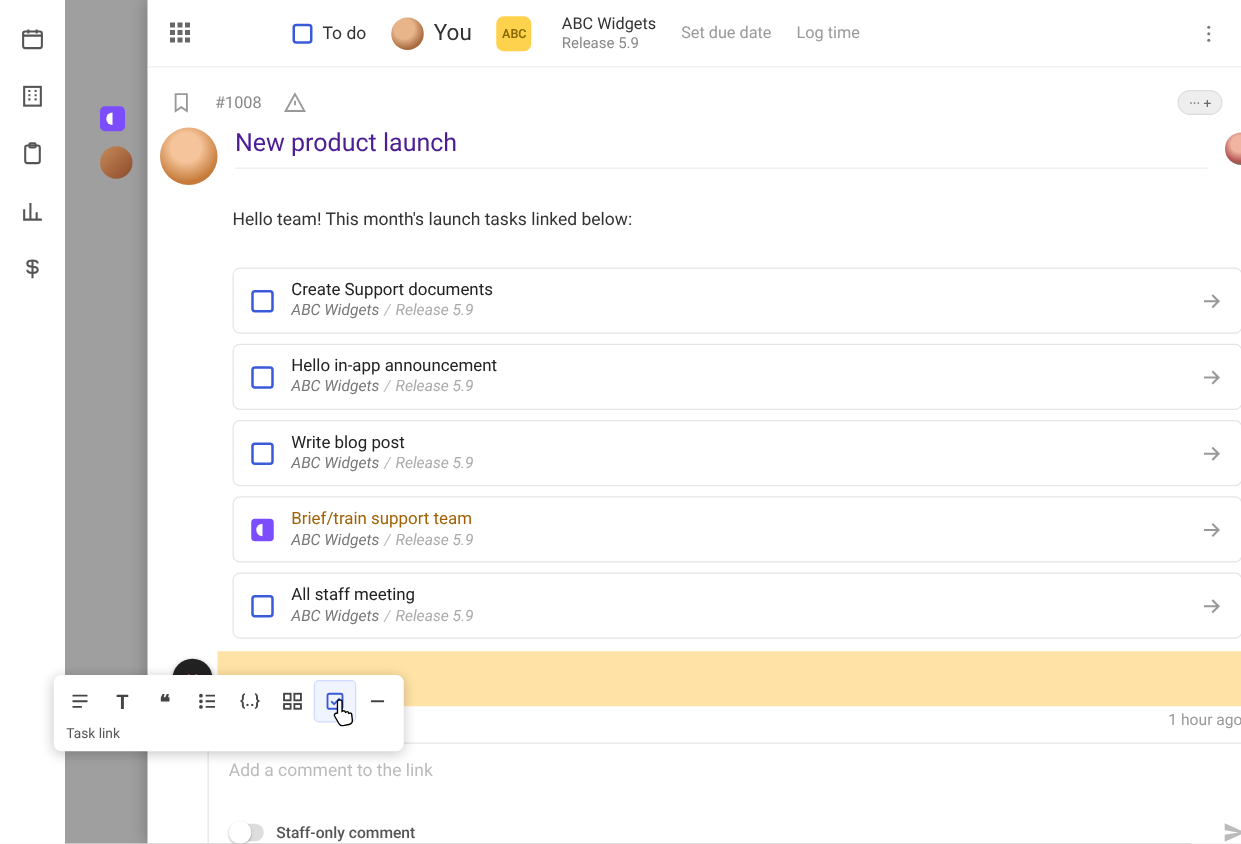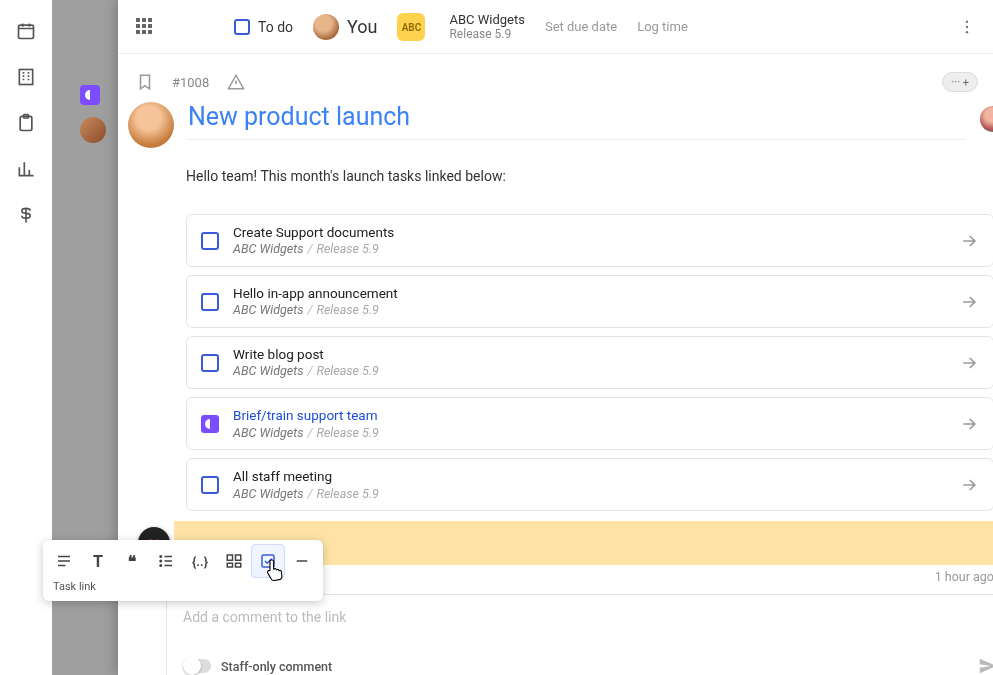--- a/index.html
+++ b/index.html
@@ -37,32 +37,32 @@
 .meta-row { display:flex; align-items:center; padding: 18px 18px 0 18px; gap:18px; font-size:13px; color:#888; }
 .meta-row .bookmark { width:18px; height:18px; color:#999; }
 .meta-row .warn { width:18px; height:18px; color:#999; }
 .meta-spacer{ flex: 1;}
 .meta-badge { background:#eee; border-radius:12px; height:20px; padding:0 8px; display:flex; align-items:center; font-size:11px; color:#666; border:1px solid #ddd;}
 .eye-icon { width:20px; height:20px; color:#888; }
 
 .title-row { display:flex; align-items:flex-start; padding: 10px 28px 0 8px; gap:14px; }
 .author-avatar { width:46px; height:46px; border-radius:50%; background: radial-gradient(circle at 45% 35%, #f5c49a 30%, #c67b3a 70%); margin-left:2px; flex-shrink:0;}
 .title-col { flex:1; }
-.task-title { color:#3b82f6; font-size:25px; font-weight:400; padding-bottom:8px; border-bottom:1px solid #eee; }
+.task-title { color:#4c1d95; font-size:20px; font-weight:400; padding-bottom:8px; border-bottom:1px solid #eee; }
 .watcher-avatar { width:26px; height:26px; border-radius:50%; background: radial-gradient(circle at 45% 35%, #f0b4a0 30%, #b05050 65%, #30a070 90%); margin-top:4px; }
 
 .body-text { padding: 20px 40px 0 68px; font-size:14px; color:#333; }
 
 .tasks-list { padding: 30px 40px 0 68px; display:flex; flex-direction:column; gap:8px; }
 .task-item { border:1px solid #e5e5e5; border-radius:6px; display:flex; align-items:center; padding:8px 14px; gap:14px; }
 .task-item .cb { width:18px; height:18px; border:2px solid #3a5bd9; border-radius:3px; flex-shrink:0; }
 .task-item.purple .cb { border:none; background:#7c4dff; display:flex; align-items:center; justify-content:center; color:#fff; }
 .task-item .txt { flex:1; display:flex; flex-direction:column; line-height:1.35; }
 .task-item .t1 { font-size:13.5px; color:#222; }
-.task-item.purple .t1 { color:#1d4ed8; }
+.task-item.purple .t1 { color:#a16207; }
 .task-item .t2 { font-size:12.5px; color:#777;font-style:italic; }
 .task-item .t2 .sep { color:#bbb; margin:0 4px; }
 .task-item .t2 .rel { color:#aaa; }
 .task-item .arrow { color:#999; }
 
 .highlight-bar { margin: 10px 0 0 56px; height:44px; background:#ffe3a6; position:relative; }
 .close-fab { position:absolute; left:-36px; top:50%; transform:translateY(-50%); width:32px; height:32px; border-radius:50%; background:#222; display:flex; align-items:center; justify-content:center; color:#e05555; box-shadow:0 1px 4px rgba(0,0,0,0.3);}
 
 .time-row { text-align:right; padding:4px 40px 0 0; font-size:12.5px; color:#999; }
 

